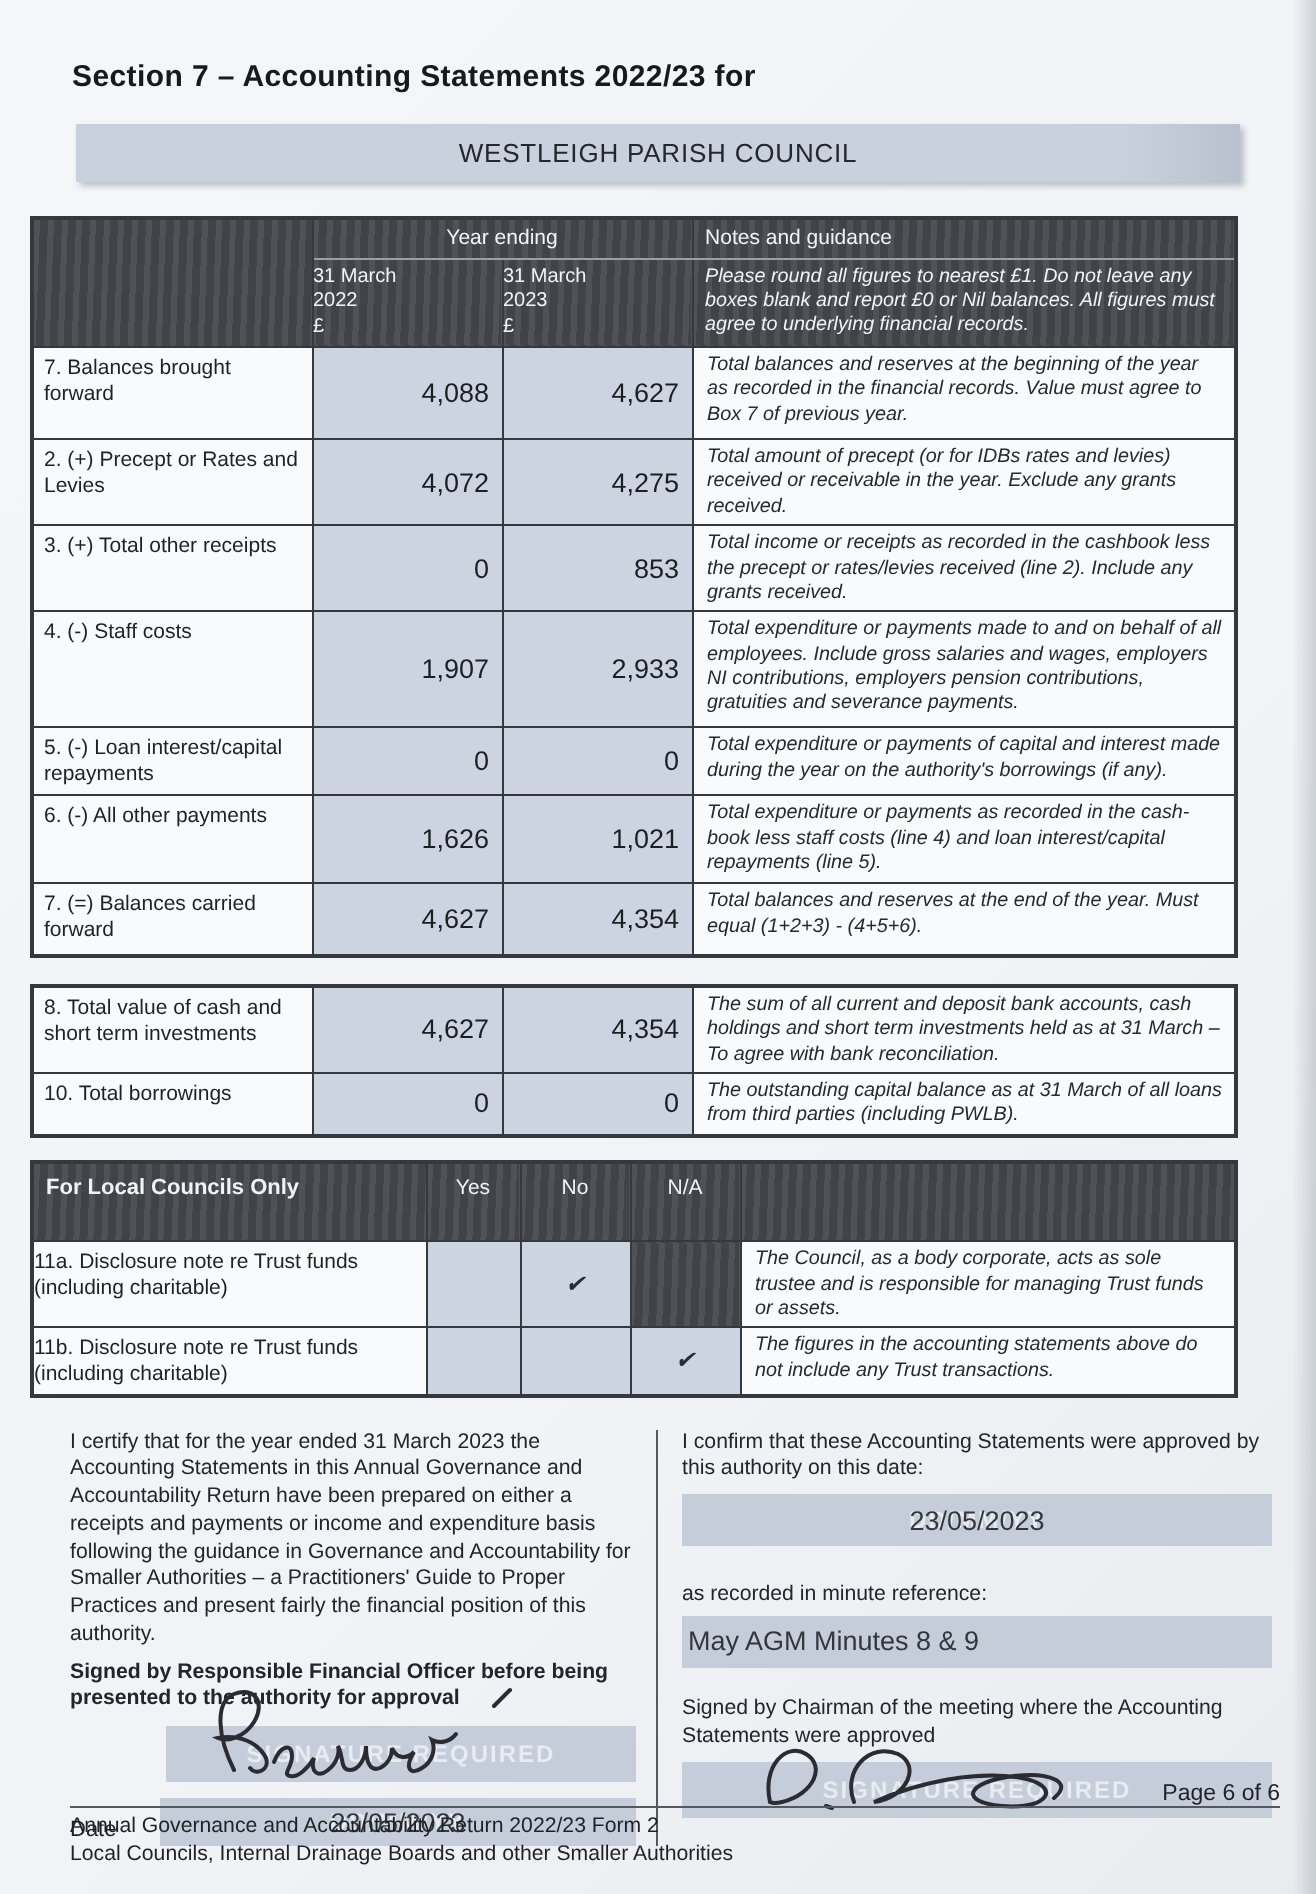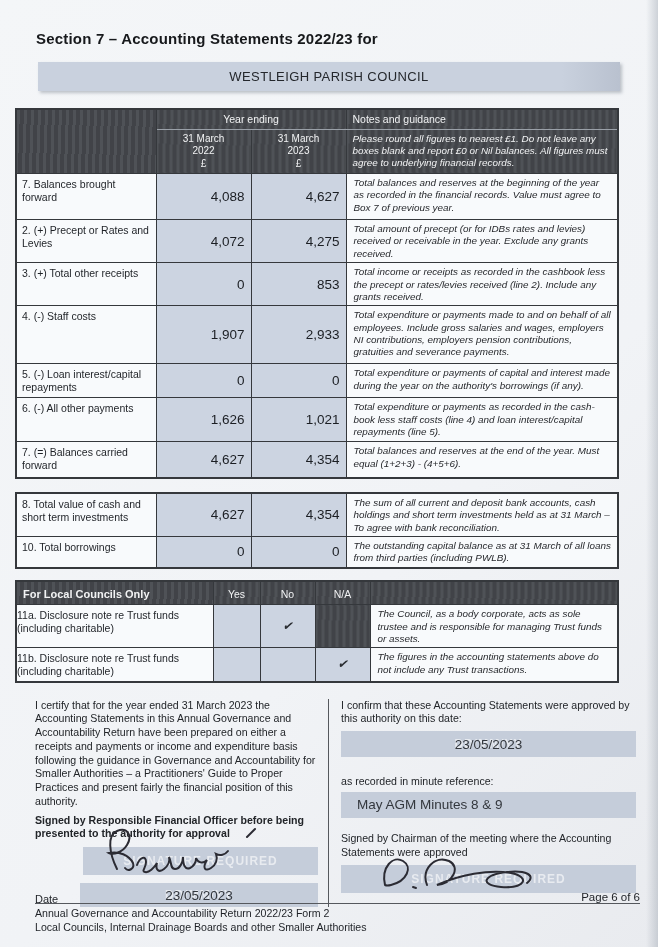--- a/index.html
+++ b/index.html
@@ -35,21 +35,21 @@
   table { border-width:2px; }
   td { vertical-align:top; }
 
   .dark {
     background:#44474c;
     background-image:repeating-linear-gradient(92deg, rgba(255,255,255,.06) 0 3px, rgba(0,0,0,.05) 3px 7px);
     color:#f2f3f4;
   }
   .yr-hdr { text-align:center; font-size:10.5px; padding:3px 0 2px; border-bottom:1px solid #9aa0a8; }
   .notes-hdr { font-size:10.5px; padding:3px 0 2px 6px; border-bottom:1px solid #9aa0a8; }
-  .sub-hdr { text-align:center; font-size:10px; padding:3px 0; white-space:pre-line; line-height:1.25; }
+  .sub-hdr { text-align:left; font-size:10px; padding:3px 0; white-space:pre-line; line-height:1.25; }
   .instr { font-style:italic; font-size:9.9px; line-height:1.25; padding:3px 6px 3px 6px; }
 
   .lbl { font-size:10.5px; padding:4px 3px 2px 5px; background:#f8fafc; line-height:1.25; }
   .val {
     background:#ccd4e1; text-align:right; vertical-align:middle;
     font-size:13.5px; padding:2px 6px 2px 2px; color:#1b1e23;
   }
   .note {
     background:#f8fafc; font-style:italic; font-size:9.9px; line-height:1.25;
     padding:3px 5px 2px 7px; color:#27292d;
@@ -80,21 +80,21 @@
   .band .wm {
     position:absolute; left:0; right:0; text-align:center;
     color:rgba(255,255,255,.6); font-weight:bold; font-size:12px;
     letter-spacing:1px; white-space:nowrap; overflow:hidden; pointer-events:none;
   }
   .band .typed { position:relative; font-size:13.5px; color:#33373d; }
   .sig-band { margin-top:6px; height:28px; }
   .sig-svg { position:absolute; pointer-events:none; }
   .date-row { display:flex; align-items:flex-end; margin-top:8px; }
   .date-row .date-lbl { font-size:11px; width:45px; padding-bottom:2px; }
-  .minute-band .typed { width:100%; text-align:left; padding-left:16px; font-size:13.5px; }
+  .minute-band .typed { width:100%; text-align:left; padding-left:3px; font-size:13.5px; }
   .spacer18 { height:18px; } .spacer14 { height:14px; }
 
   .footer {
     position:absolute; left:35px; right:18px; top:903px;
     border-top:1.5px solid #55585d; padding-top:3px;
     display:flex; justify-content:space-between; align-items:flex-start;
   }
   .footer .f-left { font-size:10.6px; line-height:1.3; }
   .footer .f-page { font-size:11.5px; margin-top:-16px; }
 </style>
@@ -201,21 +201,21 @@
 
   <table class="t3">
     <colgroup>
         <col style="width:197px">
         <col style="width:47px">
         <col style="width:55px">
         <col style="width:55px">
         <col style="width:248px">
       </colgroup>
     <tbody>
-        <tr style="height:24px">
+        <tr style="height:40px">
       <td class="dark lc-title">For Local Councils Only</td>
       <td class="dark lc-col">Yes</td>
       <td class="dark lc-col">No</td>
       <td class="dark lc-col">N/A</td>
       <td class="dark"></td>
     </tr>
     <tr style="height:27px">
       <td class="lc-lbl">11a. Disclosure note re Trust funds (including charitable)</td>
       <td class="chk"></td>
       <td class="chk"><span>✔</span></td>

